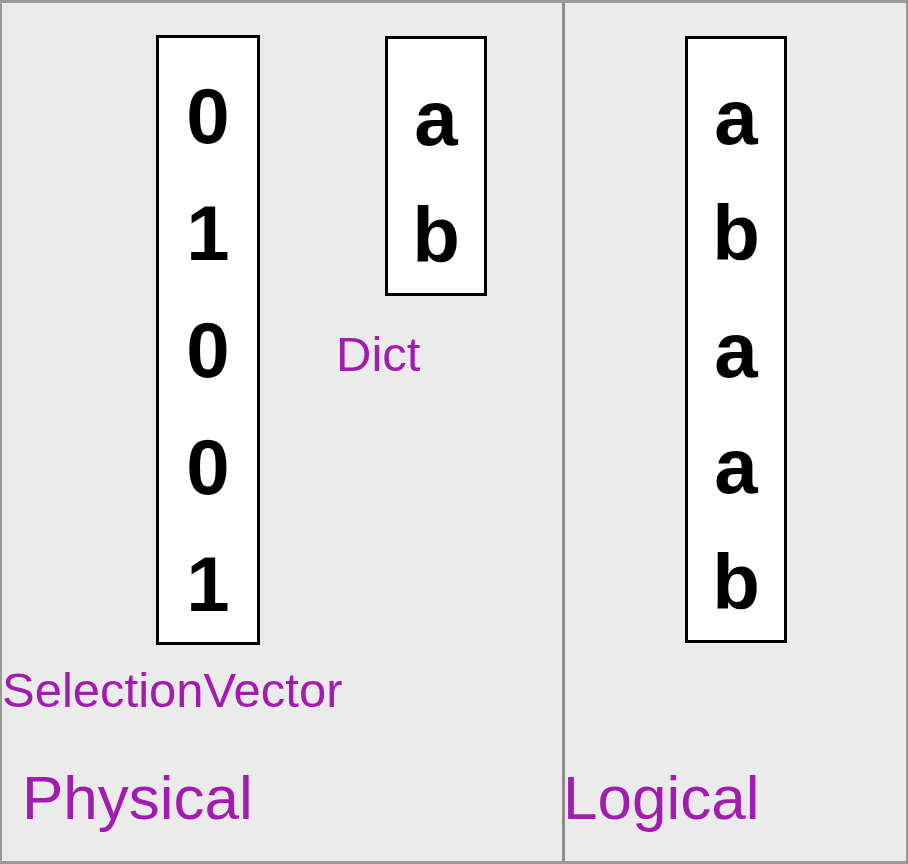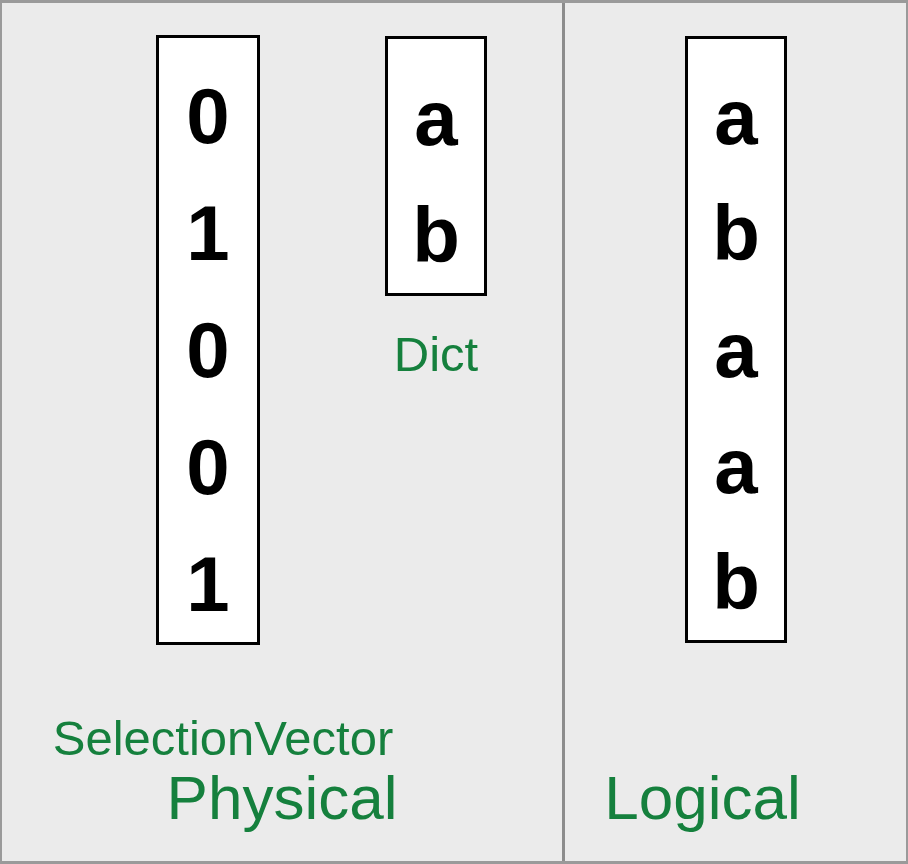--- a/index.html
+++ b/index.html
@@ -36,29 +36,28 @@
     font-weight:bold;
     font-size:78px;
     color:#000000;
     line-height:1;
   }
   .selection-vector-box{left:154px;top:32px;width:104px;height:610px;}
   .dict-box{left:383px;top:33px;width:102px;height:260px;}
   .logical-box{left:683px;top:33px;width:102px;height:607px;}
   .label{
     position:absolute;
-    text-align:center;
-    color:#15803d;
+    color:#a21caf;
     white-space:nowrap;
   }
   .label.small{font-size:49px;line-height:1.2;}
   .label.big{font-size:62px;line-height:1.2;}
-  .selection-vector-label{left:16px;top:658px;width:410px;margin-top:48px;}
+  .selection-vector-label{left:0px;top:658px;width:410px;}
   .dict-label{left:334px;top:322px;width:200px;}
-  .physical-label{left:0px;top:758px;width:560px;}
+  .physical-label{left:0px;top:758px;width:560px;padding-left:20px;}
   .logical-label{left:561px;top:758px;width:279px;}
 </style>
 </head>
 <body>
 
 <div class="canvas">
 
   <div class="divider"></div>
 
   <section>

